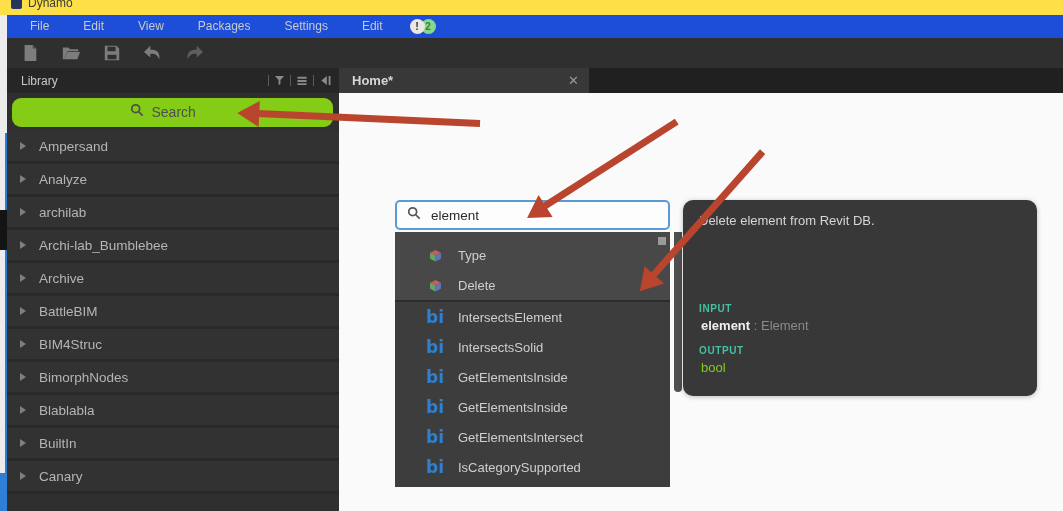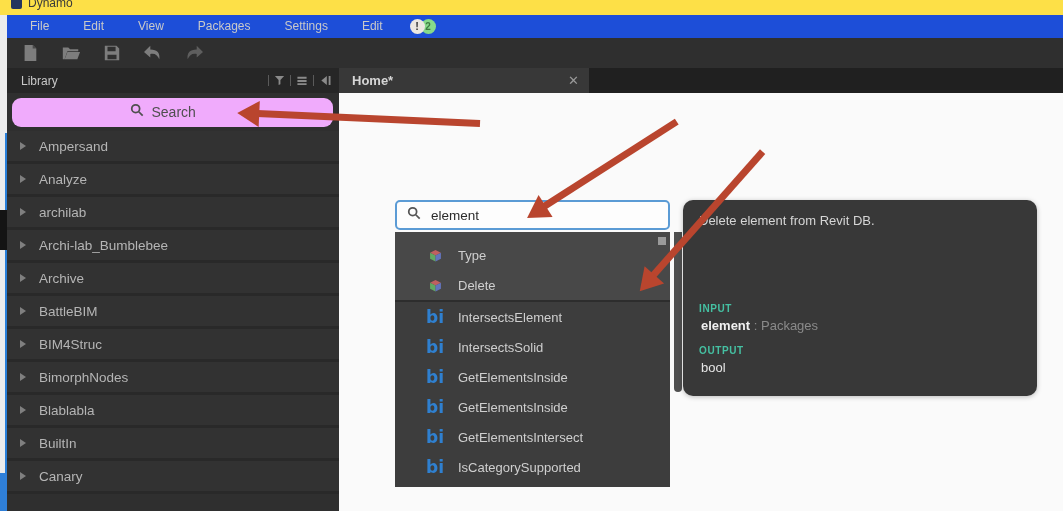--- a/index.html
+++ b/index.html
@@ -41,21 +41,21 @@
   .library-panel { position:absolute; left:7px; top:68px; width:332px; height:443px;
                    background:#2f2f2f; overflow:hidden; z-index:3; }
   .library-header { height:25px; background:#262626; display:flex; align-items:center;
                     padding:0 8px 0 14px; }
   .library-title { font-size:12px; color:#c8c8c8; flex:1; }
   .lib-hdr-icons { display:flex; align-items:center; gap:5px; }
   .hdr-sep { width:1px; height:11px; background:#5a5a5a; }
   .lib-hdr-icons svg { fill:#8a8a8a; }
   .library-searchbar { height:38px; display:flex; align-items:center; justify-content:center;
                        padding:5px 6px 5px 5px; }
-  .search-pill { width:100%; height:29px; background:#f0abfc; border-radius:9px; border:none;
+  .search-pill { width:100%; height:29px; background:#84cc16; border-radius:9px; border:none;
                  display:flex; align-items:center; justify-content:center; gap:8px; }
   .search-pill input { border:none; outline:none; background:transparent; width:64px;
                        font-size:14px; color:#4f4f4f; font-family:inherit; }
   .search-pill input::placeholder { color:#4f4f4f; opacity:1; }
   .lib-row { height:33px; background:#323232; border-bottom:3px solid #292929;
              display:flex; align-items:center; padding-left:13px; gap:13px; }
   .expander { width:0; height:0; border-left:6px solid #7f7f7f;
               border-top:4px solid transparent; border-bottom:4px solid transparent; }
   .lib-label { font-size:13.5px; color:#b5b5b5; }
 
@@ -91,21 +91,21 @@
   
   .tooltip-panel { position:absolute; left:344px; top:107px; width:354px; height:196px;
                    background:#383838; border-radius:10px; padding:13px 16px;
                    box-shadow:0 1px 5px rgba(0,0,0,.25); z-index:6; }
   .tt-desc { font-size:13px; color:#d6d6d6; }
   .tt-io { position:absolute; left:16px; top:103px; }
   .tt-io-label { font-size:10px; font-weight:bold; letter-spacing:.6px; color:#45c0a2; }
   .tt-io-line { font-size:13px; margin:4px 0 12px 2px; }
   .tt-name { color:#f0f0f0; font-weight:bold; }
   .tt-type { color:#8a8a8a; }
-  .tt-out { font-size:13px; color:#e5e5e5; margin:4px 0 0 2px; }
+  .tt-out { font-size:13px; color:#84cc16; margin:4px 0 0 2px; }
 
   
   .arrow { position:absolute; height:0; transform-origin:0 0; z-index:30; }
   .arrow-shaft { position:absolute; left:0; top:-3.5px; height:7px; background:#b9452e;
                  width:calc(100% - 20px); }
   .arrow-head { position:absolute; top:-13px; width:0; height:0;
                 border-top:13px solid transparent; border-bottom:13px solid transparent;
                 border-left:22px solid #b9452e; }
   .arrow1 { left:480px; top:124px; width:243px; transform:rotate(182.6deg); }
   .arrow2 { left:677px; top:122px; width:178px; transform:rotate(147.4deg); }
@@ -311,21 +311,21 @@
   </div>
 
   <div class="dd-outer-scroll"></div>
 
   <div class="tooltip-panel">
     <div class="tt-desc">Delete element from Revit DB.</div>
     <div class="tt-io">
       <div class="tt-io-label">INPUT</div>
       <div class="tt-io-line">
         <span class="tt-name">element</span>
-        <span class="tt-type">: Packages</span>
+        <span class="tt-type">: Element</span>
       </div>
       <div class="tt-io-label">OUTPUT</div>
       <div class="tt-out">bool</div>
     </div>
   </div>
 
 </div>
 
 <div class="arrow arrow1">
   <div class="arrow-shaft"></div>

